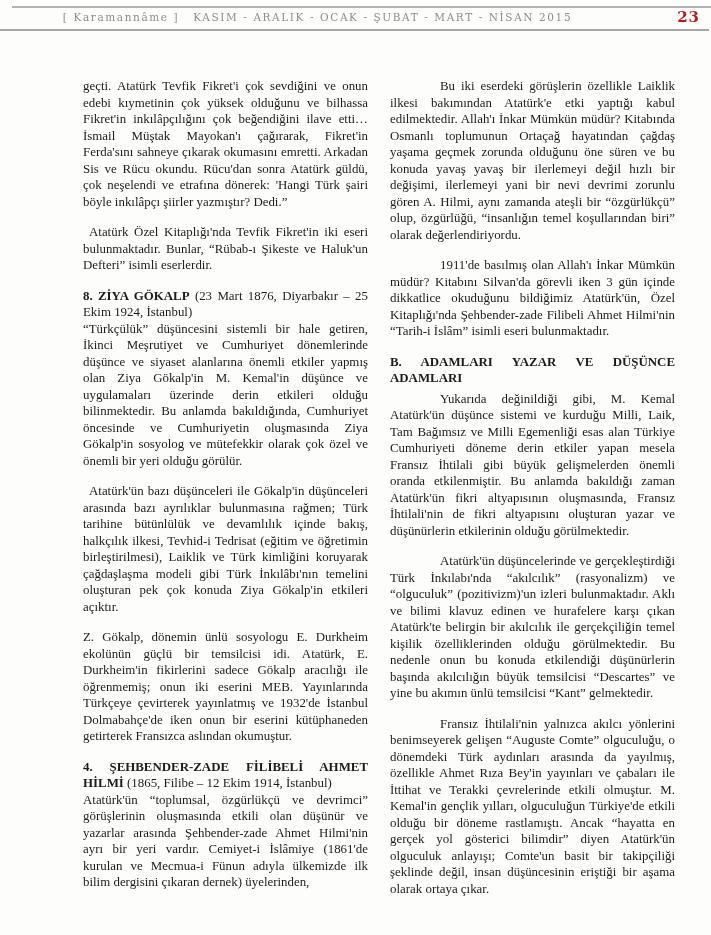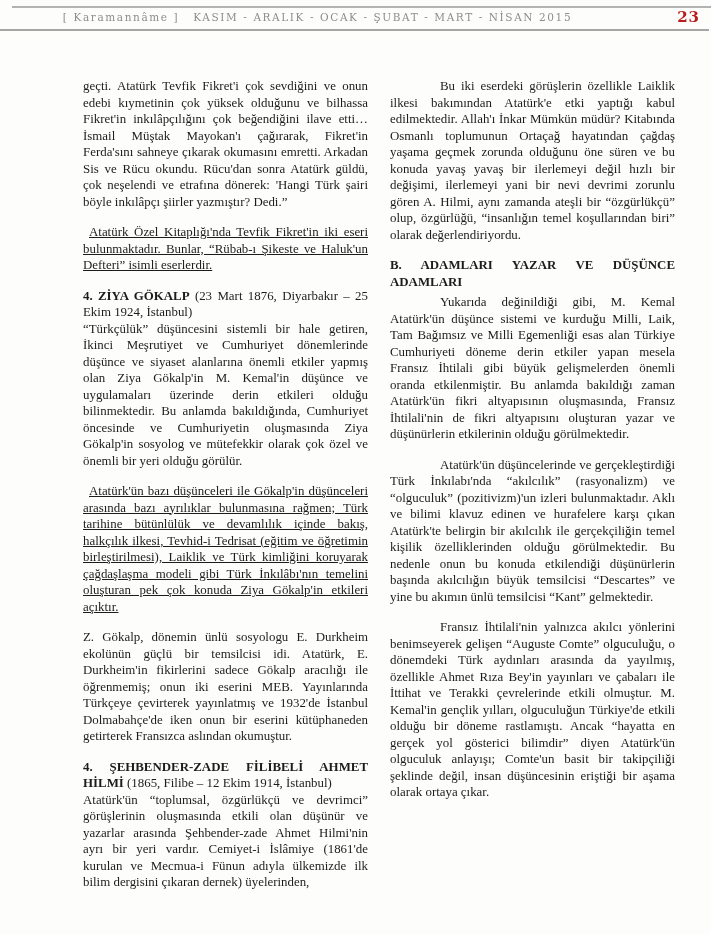--- a/index.html
+++ b/index.html
@@ -34,21 +34,21 @@
     position:absolute;top:78px;left:35px;right:36px;bottom:0;
     display:flex;gap:22px;margin-left:48px;
   }
   .col{width:313px;overflow:hidden;}
   p{
     margin:0 0 14px 0;
     font-size:12.9px;line-height:16.5px;
     color:#1c1c1c;
     text-align:justify;
   }
-  p.ind-s{text-indent:6px;text-decoration:underline;}
+  p.ind-s{text-indent:6px;}
   p.ind-l{text-indent:50px;}
   p.head{margin:8px 0 0 0;}
   p.head b{font-weight:700;}
   p.tight{margin-top:0;}
   .head2{font-weight:700;margin:8px 0 4px 0;}
 </style>
 </head>
 <body>
 
 <div class="page">
@@ -58,30 +58,31 @@
     <span class="journal">[ Karamannâme ]</span><span>KASIM - ARALIK - OCAK - ŞUBAT - MART - NİSAN 2015</span>
   </div>
   <div class="page-number">23</div>
   <div class="rule rule-bottom"></div>
 
   <div class="content">
 
     <div class="col">
       <p>geçti. Atatürk Tevfik Fikret'i çok sevdiğini ve onun edebi kıymetinin çok yüksek olduğunu ve bilhassa Fikret'in inkılâpçılığını çok beğendiğini ilave etti… İsmail Müştak Mayokan'ı çağırarak, Fikret'in Ferda'sını sahneye çıkarak okumasını emretti. Arkadan Sis ve Rücu okundu. Rücu'dan sonra Atatürk güldü, çok neşelendi ve etrafına dönerek: 'Hangi Türk şairi böyle inkılâpçı şiirler yazmıştır? Dedi.”</p>
       <p class="ind-s">Atatürk Özel Kitaplığı'nda Tevfik Fikret'in iki eseri bulunmaktadır. Bunlar, “Rübab-ı Şikeste ve Haluk'un Defteri” isimli eserlerdir.</p>
-      <p class="head"><b>4. ZİYA GÖKALP</b><span> (23 Mart 1876, Diyarbakır – 25 Ekim 1924, İstanbul)</span></p>
+      <p class="head"><b>8. ZİYA GÖKALP</b><span> (23 Mart 1876, Diyarbakır – 25 Ekim 1924, İstanbul)</span></p>
       <p class="tight">“Türkçülük” düşüncesini sistemli bir hale getiren, İkinci Meşrutiyet ve Cumhuriyet dönemlerinde düşünce ve siyaset alanlarına önemli etkiler yapmış olan Ziya Gökalp'in M. Kemal'in düşünce ve uygulamaları üzerinde derin etkileri olduğu bilinmektedir. Bu anlamda bakıldığında, Cumhuriyet öncesinde ve Cumhuriyetin oluşmasında Ziya Gökalp'in sosyolog ve mütefekkir olarak çok özel ve önemli bir yeri olduğu görülür.</p>
       <p class="ind-s">Atatürk'ün bazı düşünceleri ile Gökalp'in düşünceleri arasında bazı ayrılıklar bulunmasına rağmen; Türk tarihine bütünlülük ve devamlılık içinde bakış, halkçılık ilkesi, Tevhid-i Tedrisat (eğitim ve öğretimin birleştirilmesi), Laiklik ve Türk kimliğini koruyarak çağdaşlaşma modeli gibi Türk İnkılâbı'nın temelini oluşturan pek çok konuda Ziya Gökalp'in etkileri açıktır.</p>
       <p>Z. Gökalp, dönemin ünlü sosyologu E. Durkheim ekolünün güçlü bir temsilcisi idi. Atatürk, E. Durkheim'in fikirlerini sadece Gökalp aracılığı ile öğrenmemiş; onun iki eserini MEB. Yayınlarında Türkçeye çevirterek yayınlatmış ve 1932'de İstanbul Dolmabahçe'de iken onun bir eserini kütüphaneden getirterek Fransızca aslından okumuştur.</p>
       <p class="head"><b>4. ŞEHBENDER-ZADE FİLİBELİ AHMET HİLMİ</b><span> (1865, Filibe – 12 Ekim 1914, İstanbul)</span></p>
       <p class="tight">Atatürk'ün “toplumsal, özgürlükçü ve devrimci” görüşlerinin oluşmasında etkili olan düşünür ve yazarlar arasında Şehbender-zade Ahmet Hilmi'nin ayrı bir yeri vardır. Cemiyet-i İslâmiye (1861'de kurulan ve Mecmua-i Fünun adıyla ülkemizde ilk bilim dergisini çıkaran dernek) üyelerinden,</p>
     </div>
 
     <div class="col">
       <p class="ind-l">Bu iki eserdeki görüşlerin özellikle Laiklik ilkesi bakımından Atatürk'e etki yaptığı kabul edilmektedir. Allah'ı İnkar Mümkün müdür? Kitabında Osmanlı toplumunun Ortaçağ hayatından çağdaş yaşama geçmek zorunda olduğunu öne süren ve bu konuda yavaş yavaş bir ilerlemeyi değil hızlı bir değişimi, ilerlemeyi yani bir nevi devrimi zorunlu gören A. Hilmi, aynı zamanda ateşli bir “özgürlükçü” olup, özgürlüğü, “insanlığın temel koşullarından biri” olarak değerlendiriyordu.</p>
+      <p class="ind-l">1911'de basılmış olan Allah'ı İnkar Mümkün müdür? Kitabını Silvan'da görevli iken 3 gün içinde dikkatlice okuduğunu bildiğimiz Atatürk'ün, Özel Kitaplığı'nda Şehbender-zade Filibeli Ahmet Hilmi'nin “Tarih-i İslâm” isimli eseri bulunmaktadır.</p>
       <p class="head2">B. ADAMLARI YAZAR VE DÜŞÜNCE ADAMLARI</p>
       <p class="ind-l tight">Yukarıda değinildiği gibi, M. Kemal Atatürk'ün düşünce sistemi ve kurduğu Milli, Laik, Tam Bağımsız ve Milli Egemenliği esas alan Türkiye Cumhuriyeti döneme derin etkiler yapan mesela Fransız İhtilali gibi büyük gelişmelerden önemli oranda etkilenmiştir. Bu anlamda bakıldığı zaman Atatürk'ün fikri altyapısının oluşmasında, Fransız İhtilali'nin de fikri altyapısını oluşturan yazar ve düşünürlerin etkilerinin olduğu görülmektedir.</p>
       <p class="ind-l">Atatürk'ün düşüncelerinde ve gerçekleştirdiği Türk İnkılabı'nda “akılcılık” (rasyonalizm) ve “olguculuk” (pozitivizm)'un izleri bulunmaktadır. Aklı ve bilimi klavuz edinen ve hurafelere karşı çıkan Atatürk'te belirgin bir akılcılık ile gerçekçiliğin temel kişilik özelliklerinden olduğu görülmektedir. Bu nedenle onun bu konuda etkilendiği düşünürlerin başında akılcılığın büyük temsilcisi “Descartes” ve yine bu akımın ünlü temsilcisi “Kant” gelmektedir.</p>
       <p class="ind-l">Fransız İhtilali'nin yalnızca akılcı yönlerini benimseyerek gelişen “Auguste Comte” olguculuğu, o dönemdeki Türk aydınları arasında da yayılmış, özellikle Ahmet Rıza Bey'in yayınları ve çabaları ile İttihat ve Terakki çevrelerinde etkili olmuştur. M. Kemal'in gençlik yılları, olguculuğun Türkiye'de etkili olduğu bir döneme rastlamıştı. Ancak “hayatta en gerçek yol gösterici bilimdir” diyen Atatürk'ün olguculuk anlayışı; Comte'un basit bir takipçiliği şeklinde değil, insan düşüncesinin eriştiği bir aşama olarak ortaya çıkar.</p>
     </div>
 
   </div>
 </div>
 
 </body></html>

